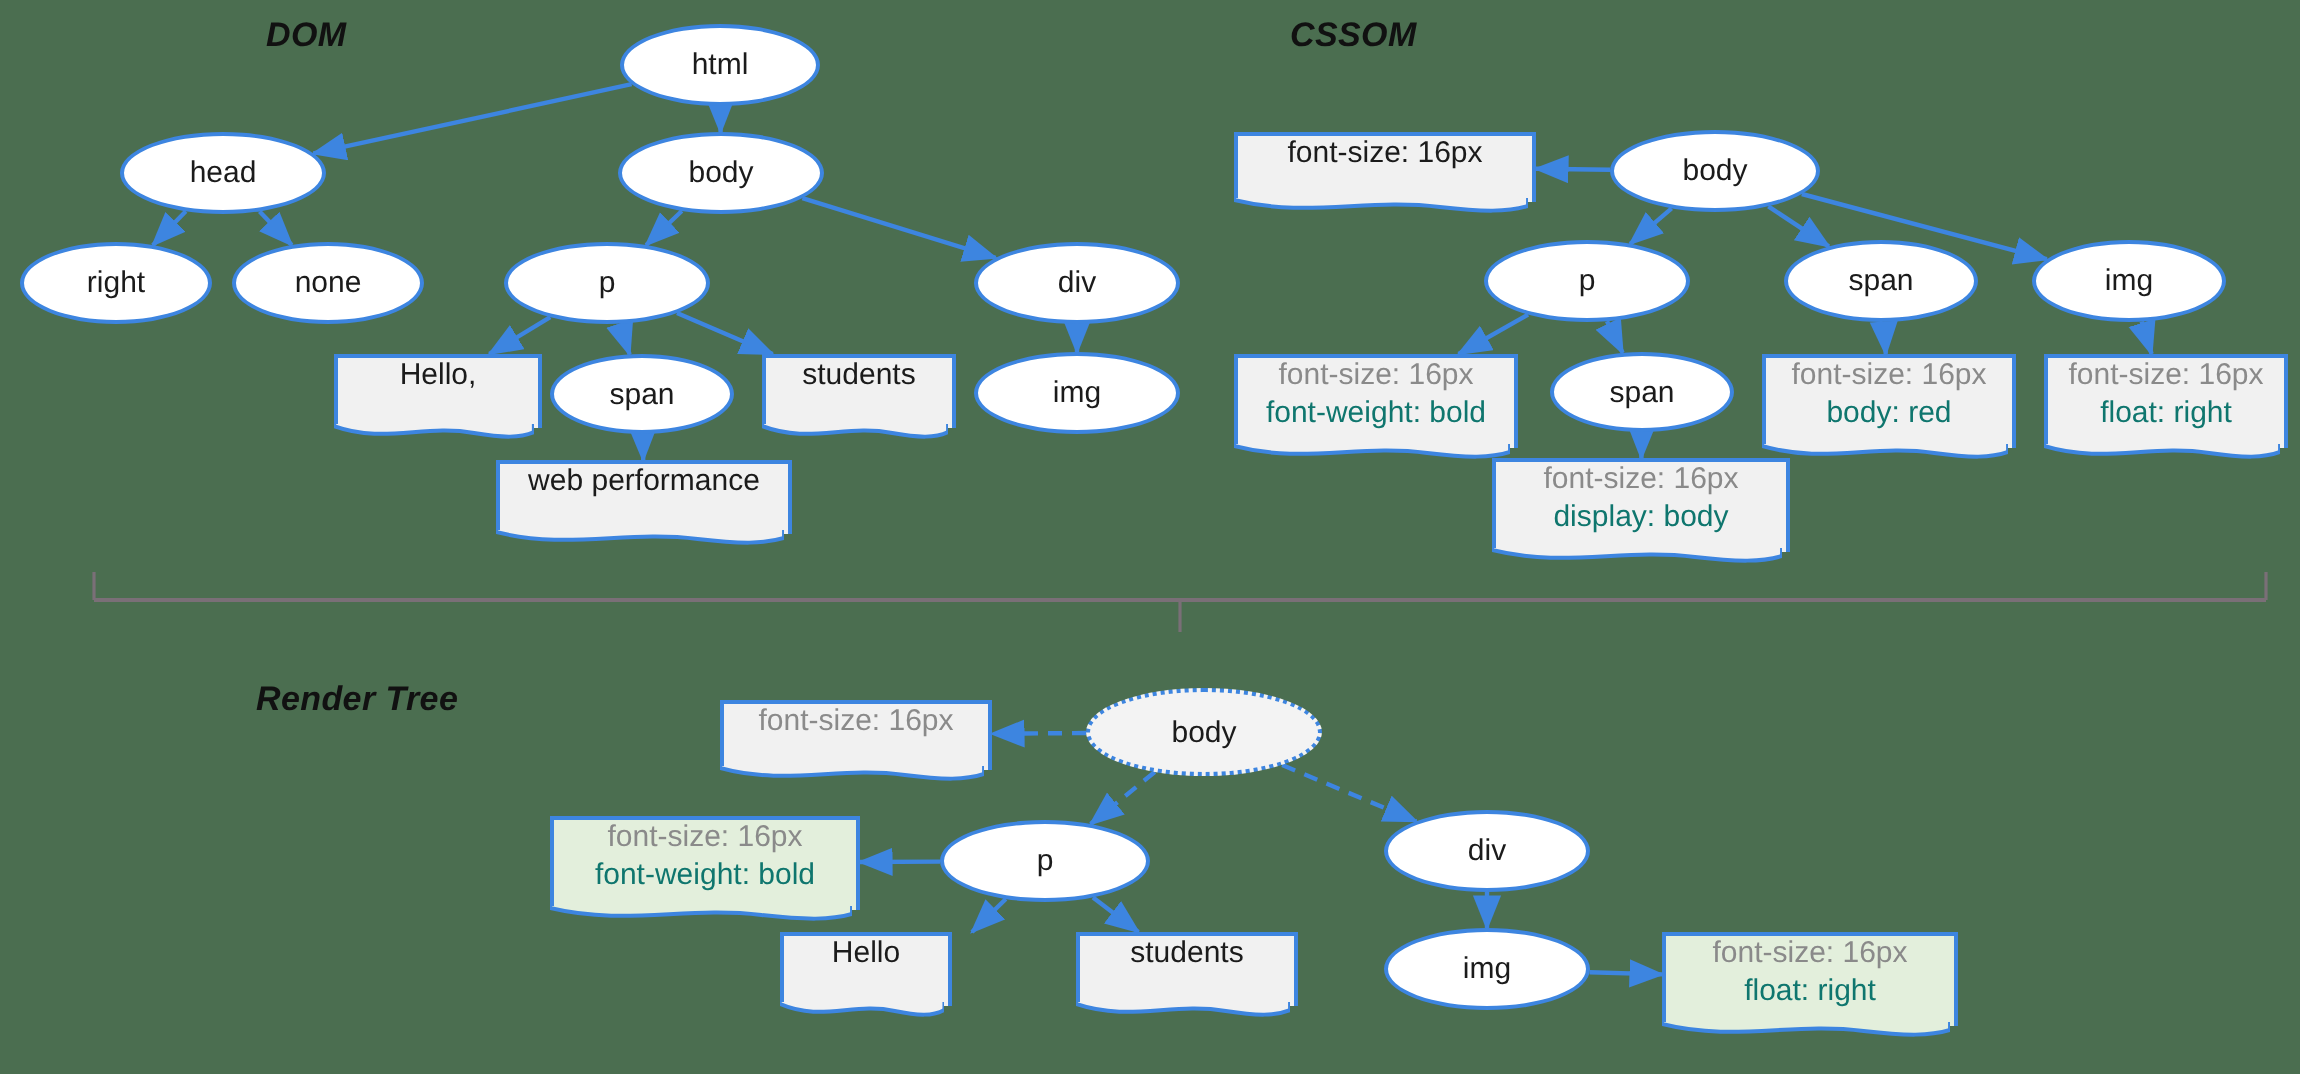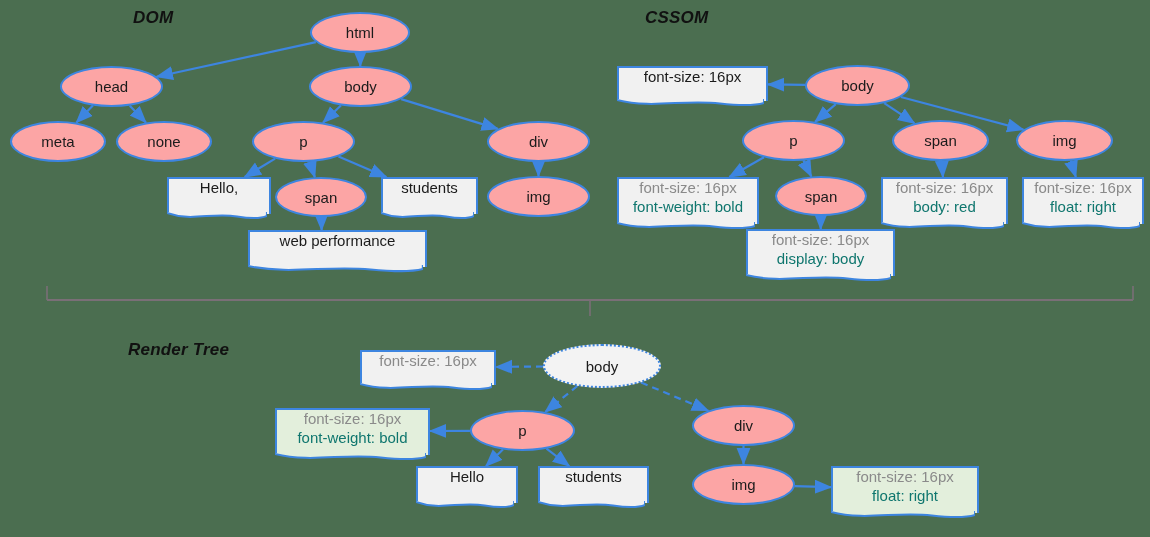--- a/index.html
+++ b/index.html
@@ -21,21 +21,21 @@
     color:#111111;
     white-space:nowrap;
     letter-spacing:.2px;
     z-index:5;
   }
 
   
   .node{
     position:absolute;
     display:flex;align-items:center;justify-content:center;
-    background:#fca5a5;
+    background:#ffffff;
     border:2px solid #3d85e0;
     border-radius:50%;
     color:#1b1b1b;
     font-size:15px;
     box-sizing:border-box;
     z-index:3;
     white-space:nowrap;
   }
   .node.ghost{
     background:#f3f3f3;
@@ -129,21 +129,21 @@
       <div class="node" style="left: 310px; top: 12px; width: 100px; height: 41px;">
         <span>html</span>
       </div>
       <div class="node" style="left: 60px; top: 66px; width: 103px; height: 41px;">
         <span>head</span>
       </div>
       <div class="node" style="left: 309px; top: 66px; width: 103px; height: 41px;">
         <span>body</span>
       </div>
       <div class="node" style="left: 10px; top: 121px; width: 96px; height: 41px;">
-        <span>meta</span>
+        <span>right</span>
       </div>
       <div class="node" style="left: 116px; top: 121px; width: 96px; height: 41px;">
         <span>none</span>
       </div>
       <div class="node" style="left: 252px; top: 121px; width: 103px; height: 41px;">
         <span>p</span>
       </div>
       <div class="node" style="left: 487px; top: 121px; width: 103px; height: 41px;">
         <span>div</span>
       </div>
@@ -164,21 +164,21 @@
       </div>
       <div class="docbox" style="left: 381px; top: 177px; width: 97px; height: 37px;">
         <div class="solo">students</div>
         <svg class="wave" viewBox="0 0 97 11" preserveAspectRatio="none" width="100%" height="11">
       <path d="M0,1 C 24.25,10 43.65,0 67.89999999999999,4.5 C 82.45,7 90.21000000000001,7 97,4 L 97,0 L 0,0 Z" fill="#f1f1f1" stroke="none"></path>
       <path d="M0,1 C 24.25,10 43.65,0 67.89999999999999,4.5 C 82.45,7 90.21000000000001,7 97,4" fill="none" stroke="#3d85e0" stroke-width="2"></path>
       <path d="M0,0 L0,1" stroke="#3d85e0" stroke-width="2"></path>
       <path d="M97,0 L97,4" stroke="#3d85e0" stroke-width="2"></path>
     </svg>
       </div>
-      <div class="docbox" style="left: 248px; top: 230px; width: 179px; height: 37px;">
+      <div class="docbox" style="left: 248px; top: 230px; width: 148px; height: 37px;">
         <div class="solo">web performance</div>
         <svg class="wave" viewBox="0 0 148 11" preserveAspectRatio="none" width="100%" height="11">
       <path d="M0,1 C 37,10 66.60000000000001,0 103.6,4.5 C 125.8,7 137.64000000000001,7 148,4 L 148,0 L 0,0 Z" fill="#f1f1f1" stroke="none"></path>
       <path d="M0,1 C 37,10 66.60000000000001,0 103.6,4.5 C 125.8,7 137.64000000000001,7 148,4" fill="none" stroke="#3d85e0" stroke-width="2"></path>
       <path d="M0,0 L0,1" stroke="#3d85e0" stroke-width="2"></path>
       <path d="M148,0 L148,4" stroke="#3d85e0" stroke-width="2"></path>
     </svg>
       </div>
       <div class="node" style="left: 805px; top: 65px; width: 105px; height: 41px;">
         <span>body</span>
@@ -278,21 +278,21 @@
       <div class="docbox green" style="left: 831px; top: 466px; width: 148px; height: 47px;">
         <div class="l1">font-size: 16px</div>
         <div class="l2">float: right</div>
         <svg class="wave" viewBox="0 0 148 11" preserveAspectRatio="none" width="100%" height="11">
       <path d="M0,1 C 37,10 66.60000000000001,0 103.6,4.5 C 125.8,7 137.64000000000001,7 148,4 L 148,0 L 0,0 Z" fill="#e3efdc" stroke="none"></path>
       <path d="M0,1 C 37,10 66.60000000000001,0 103.6,4.5 C 125.8,7 137.64000000000001,7 148,4" fill="none" stroke="#3d85e0" stroke-width="2"></path>
       <path d="M0,0 L0,1" stroke="#3d85e0" stroke-width="2"></path>
       <path d="M148,0 L148,4" stroke="#3d85e0" stroke-width="2"></path>
     </svg>
       </div>
-      <div class="docbox" style="left: 416px; top: 466px; width: 102px; height: 37px;">
+      <div class="docbox" style="left: 390px; top: 466px; width: 86px; height: 37px;">
         <div class="solo">Hello</div>
         <svg class="wave" viewBox="0 0 106 11" preserveAspectRatio="none" width="100%" height="11">
       <path d="M0,1 C 26.5,10 47.7,0 74.19999999999999,4.5 C 90.1,7 98.58,7 106,4 L 106,0 L 0,0 Z" fill="#f1f1f1" stroke="none"></path>
       <path d="M0,1 C 26.5,10 47.7,0 74.19999999999999,4.5 C 90.1,7 98.58,7 106,4" fill="none" stroke="#3d85e0" stroke-width="2"></path>
       <path d="M0,0 L0,1" stroke="#3d85e0" stroke-width="2"></path>
       <path d="M106,0 L106,4" stroke="#3d85e0" stroke-width="2"></path>
     </svg>
       </div>
       <div class="docbox" style="left: 538px; top: 466px; width: 111px; height: 37px;">
         <div class="solo">students</div>

